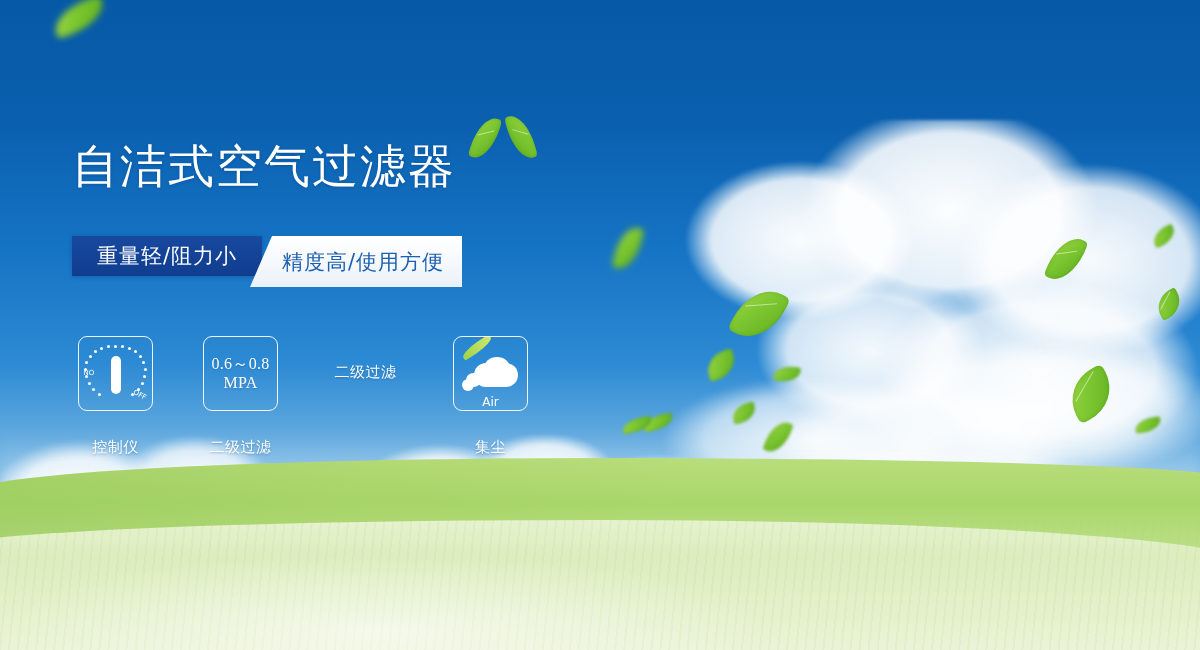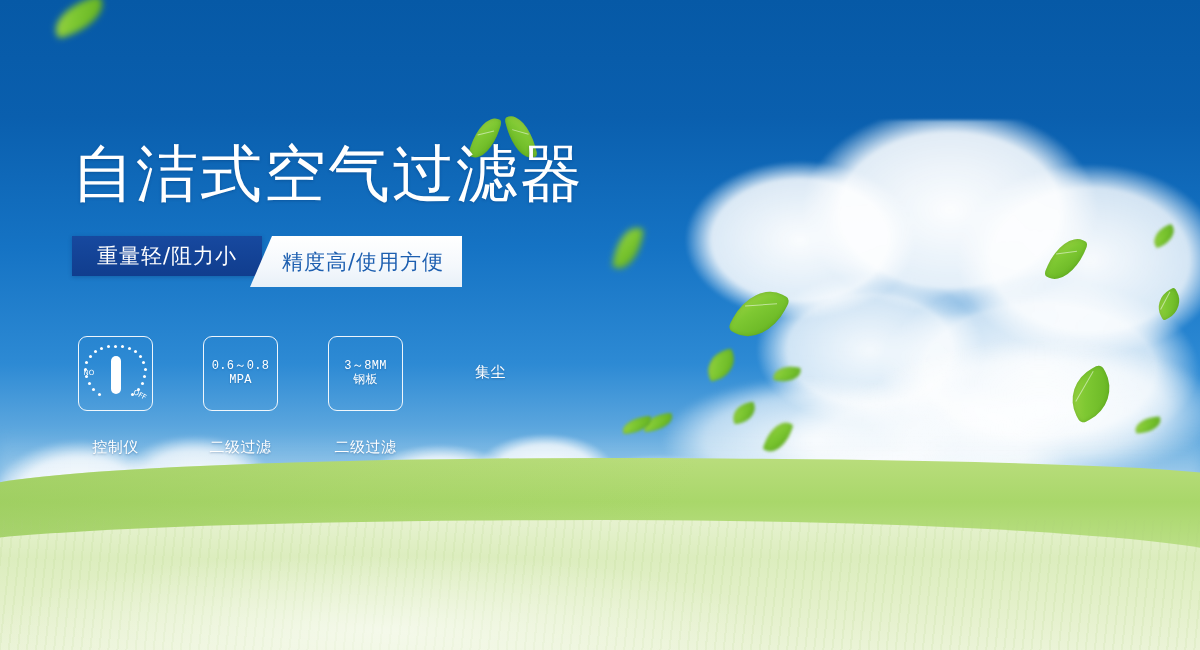--- a/index.html
+++ b/index.html
@@ -97,21 +97,21 @@
   .leaf.blur i{filter:blur(3.2px);}
   .leaf.blur2 i{filter:blur(1.6px);}
   .leaf.vein::after{
     content:"";position:absolute;left:12%;top:48%;width:76%;height:1px;
     background:rgba(255,255,255,.5);transform:rotate(-32deg);transform-origin:left center;
   }
 
   
   .title{
     position:absolute;left:72px;top:143px;
-    font-size:62px;line-height:1;letter-spacing:2px;
+    font-size:46px;line-height:1;letter-spacing:2px;
     color:#ffffff;font-weight:300;
     font-family:"DejaVu Sans","Liberation Sans",sans-serif;
     white-space:nowrap;
     text-shadow:0 1px 3px rgba(0,40,90,.28);
   }
 
   
   .subBar{position:absolute;left:72px;top:236px;height:51px;width:390px;}
   .subLeft{
     position:absolute;left:0;top:0;height:40px;width:190px;
@@ -141,22 +141,22 @@
   .fbox{
     width:75px;height:75px;box-sizing:border-box;
     border:1.6px solid rgba(255,255,255,.92);
     border-radius:9px;
     position:relative;
     display:flex;align-items:center;justify-content:center;
     overflow:hidden;
   }
   .ftext{
     color:#ffffff;text-align:center;line-height:1.16;
-    font-size:12px;letter-spacing:.3px;font-weight:400;
-    font-family:Liberation Mono, monospace;
+    font-size:16px;letter-spacing:.3px;font-weight:400;
+    font-family:Liberation Serif, serif;
     text-shadow:0 1px 2px rgba(0,40,90,.22);
   }
   .flabel{
     margin-top:27px;color:#ffffff;font-size:15px;white-space:nowrap;
     letter-spacing:.5px;
     font-family:"DejaVu Sans","Liberation Sans",sans-serif;
     text-shadow:0 1px 2px rgba(0,40,90,.3);
   }
 
   
@@ -316,30 +316,35 @@
         <div class="ftext">
           <div>0.6～0.8</div>
           <div>MPA</div>
         </div>
       </div>
       <div class="flabel">二级过滤</div>
     </div>
 
 
     <div class="feature">
+      <div class="flabel">二级过滤</div>
+    </div>
+
+    <div class="feature">
       <div class="fbox">
-        <div class="ftext">
-          <div>3～8MM</div>
-          <div>钢板</div>
+        <div class="cloudIcon">
+          <div class="streak"></div>
+          <div class="cmain"></div>
+          <div class="cb1"></div>
+          <div class="cb2"></div>
+          <div class="cb3"></div>
+          <div class="cb4"></div>
+          <div class="airTxt">Air</div>
         </div>
       </div>
-      <div class="flabel">二级过滤</div>
-    </div>
-
-    <div class="feature">
       <div class="flabel">集尘</div>
     </div>
 
   </div>
 
   <div class="leaf blur2" style="left:622px;top:418px;width:30px;height:14px;transform:rotate(-10deg);">
       <i></i>
     </div>
 
 </div>

